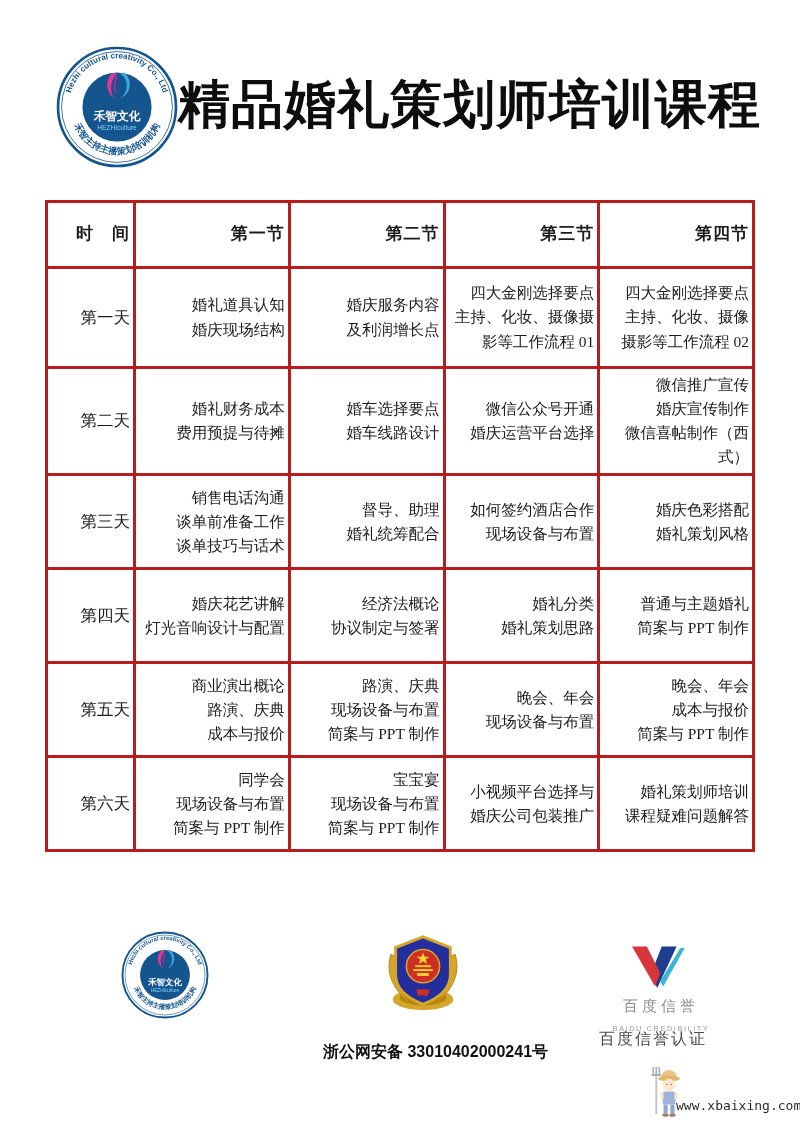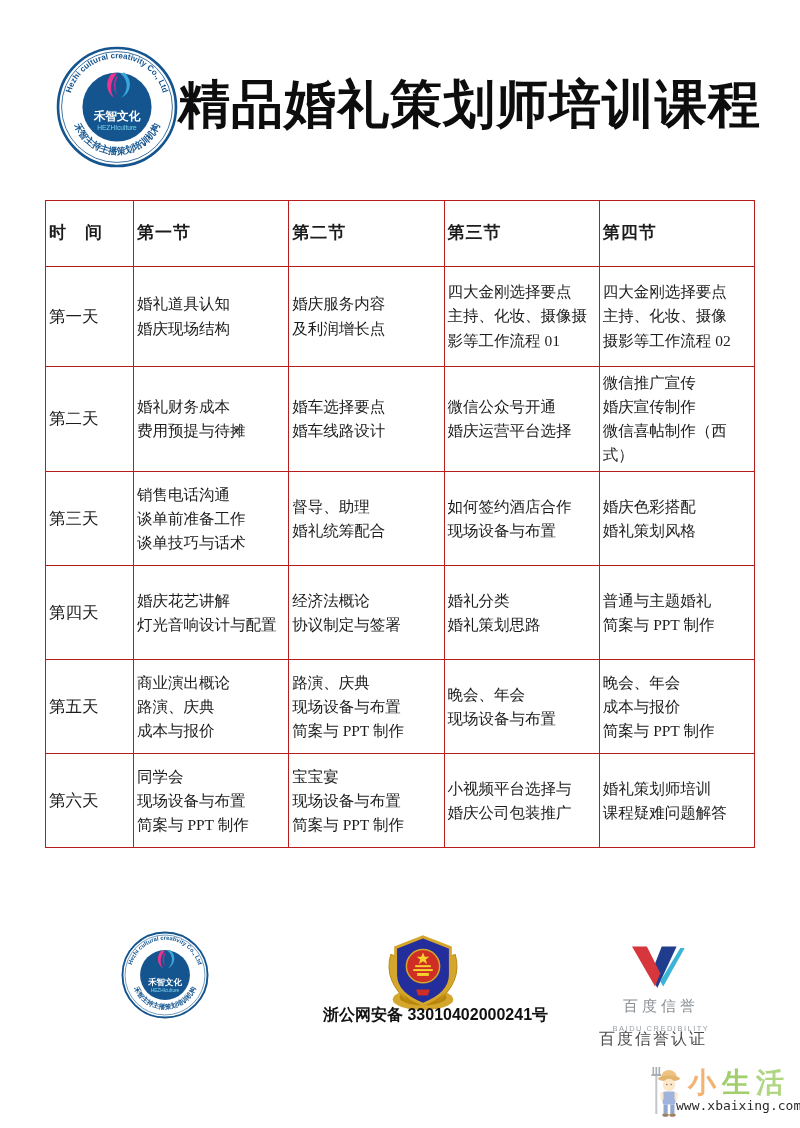--- a/index.html
+++ b/index.html
@@ -25,22 +25,22 @@
 
   
   .sched {
     position: absolute; left: 45px; top: 200px; width: 710px;
     border-collapse: collapse; table-layout: fixed;
     font-family: "Liberation Serif", "DejaVu Serif", serif;
     color: #1c1c1c;
   }
   .sched col.c-time { width: 88px; }
   .sched th, .sched td {
-    border: 1px solid #b91c1c;
-    text-align: left; vertical-align: middle;
+    border: 3px solid #b91c1c;
+    text-align: right; vertical-align: middle;
     white-space: pre-line;
     padding: 4px 3px;
     font-size: 15.5px; line-height: 1.55;
   }
   .sched thead tr { height: 66px; }
   .sched thead th { font-size: 17px; font-weight: 700; letter-spacing: 1px; }
   .sched tbody tr { height: 94px; }
   .sched tbody tr:first-child { height: 100px; }
   .sched td.day { font-size: 16.5px; margin-top: 20px; }
 
@@ -51,21 +51,21 @@
   .baidu-mark { width: 84px; height: 52px; display: block; margin: 0 auto; }
   .baidu-name { font-size: 15px; color: #8a8f94; letter-spacing: 4px; margin-top: 3px; }
   .baidu-name-en { font-size: 7.5px; color: #9aa0a5; letter-spacing: 1.5px; margin-top: 8px; }
 
   
   .txt-icp {
     position: absolute; left: 70px; top: 1027px;
     font-size: 15px; color: #3a3a3a;
   }
   .txt-police {
-    position: absolute; left: 323px; top: 1005px;
+    position: absolute; left: 323px; top: 1042px;
     font-size: 16px; font-weight: 700; color: #111;
   }
   .txt-baidu-cert {
     position: absolute; left: 599px; top: 1029px;
     font-size: 16px; color: #4a4a4a; letter-spacing: 2px;
   }
 
   
   .watermark { position: absolute; left: 650px; top: 1064px; width: 146px; height: 60px; }
   .wm-farmer { position: absolute; left: 0; top: 2px; width: 36px; height: 54px; opacity: .85; }
@@ -262,19 +262,16 @@
       <circle cx="16.8" cy="18.5" r="0.8" fill="#7a5a3a"></circle>
       <circle cx="21.2" cy="18.5" r="0.8" fill="#7a5a3a"></circle>
       <rect x="12.5" y="25.5" width="13" height="13" rx="2.5" fill="#8fa8d8"></rect>
       <rect x="10.5" y="26" width="3" height="8" rx="1.5" fill="#fce3c3"></rect>
       <rect x="24.5" y="26" width="3" height="8" rx="1.5" fill="#fce3c3"></rect>
       <rect x="13.5" y="38.5" width="4.2" height="9" fill="#7f98c8"></rect>
       <rect x="20.3" y="38.5" width="4.2" height="9" fill="#7f98c8"></rect>
       <ellipse cx="15.5" cy="49" rx="3.2" ry="1.8" fill="#8a6a4a"></ellipse>
       <ellipse cx="22.5" cy="49" rx="3.2" ry="1.8" fill="#8a6a4a"></ellipse>
     </svg>
-    <div class="wm-name">
-      <span>小</span><span>生</span><span>活</span>
-    </div>
     <div class="wm-url">www.xbaixing.com</div>
   </div>
 
 </div>
 
 </body></html>

